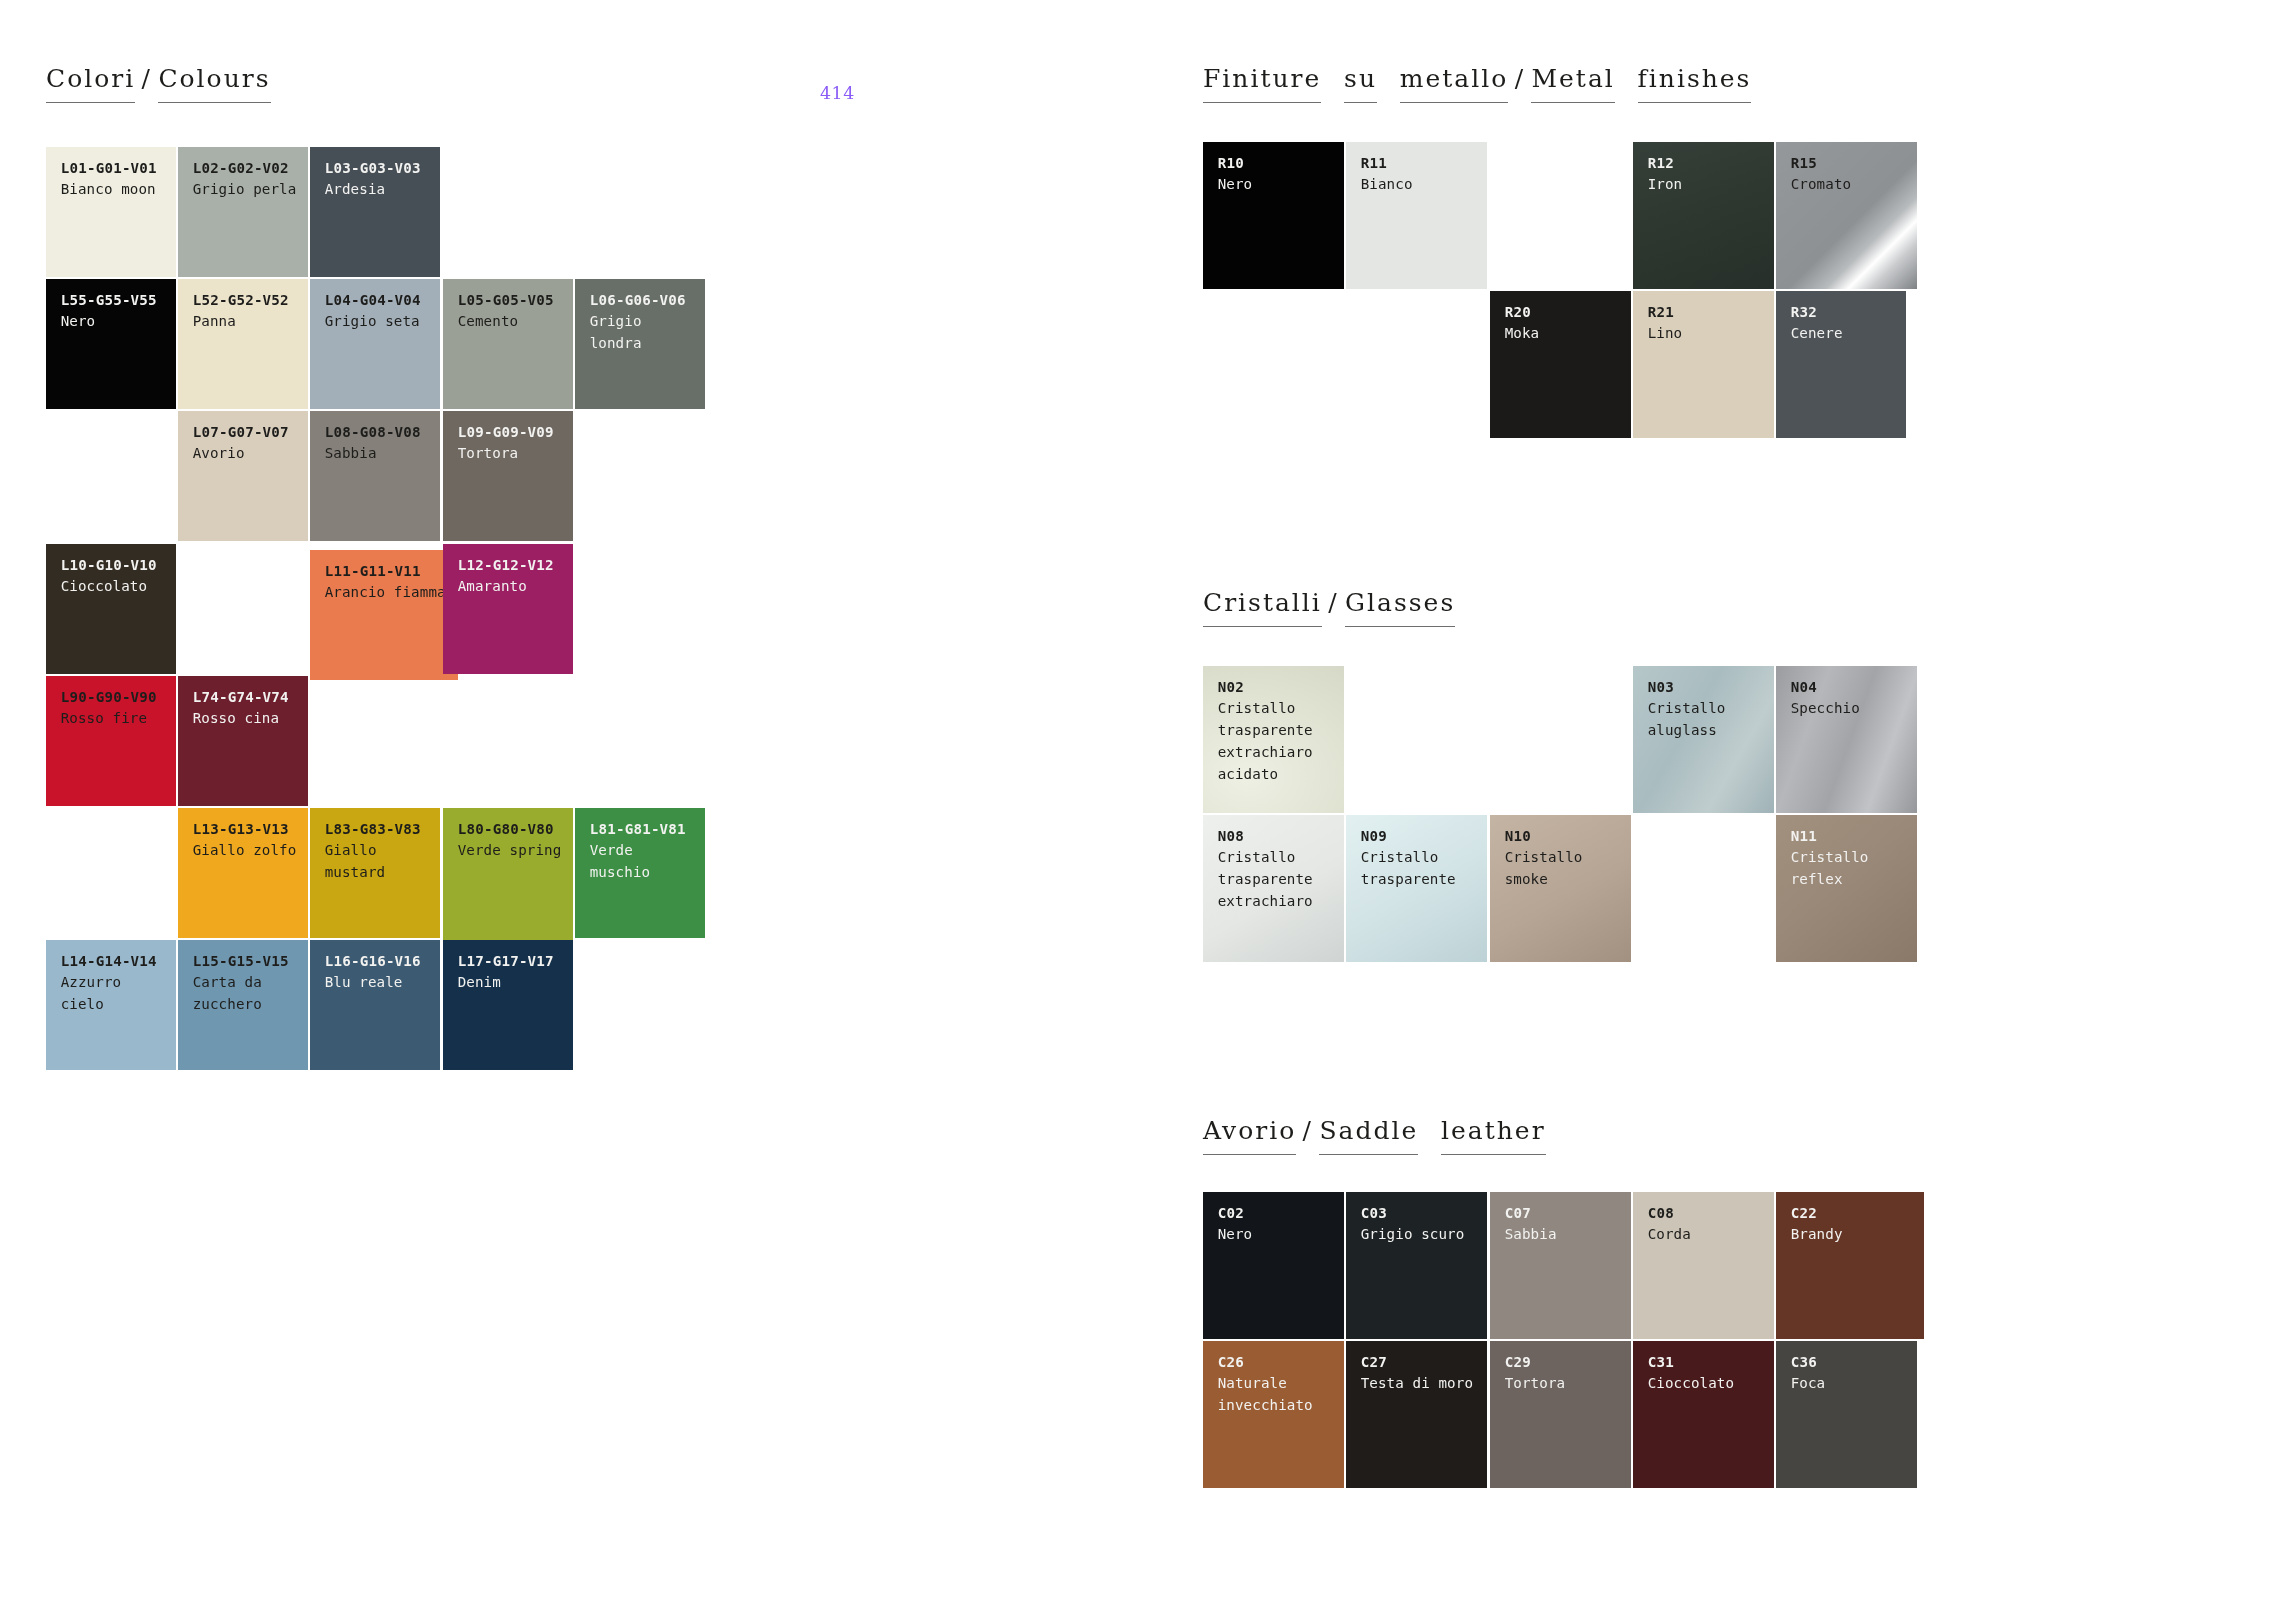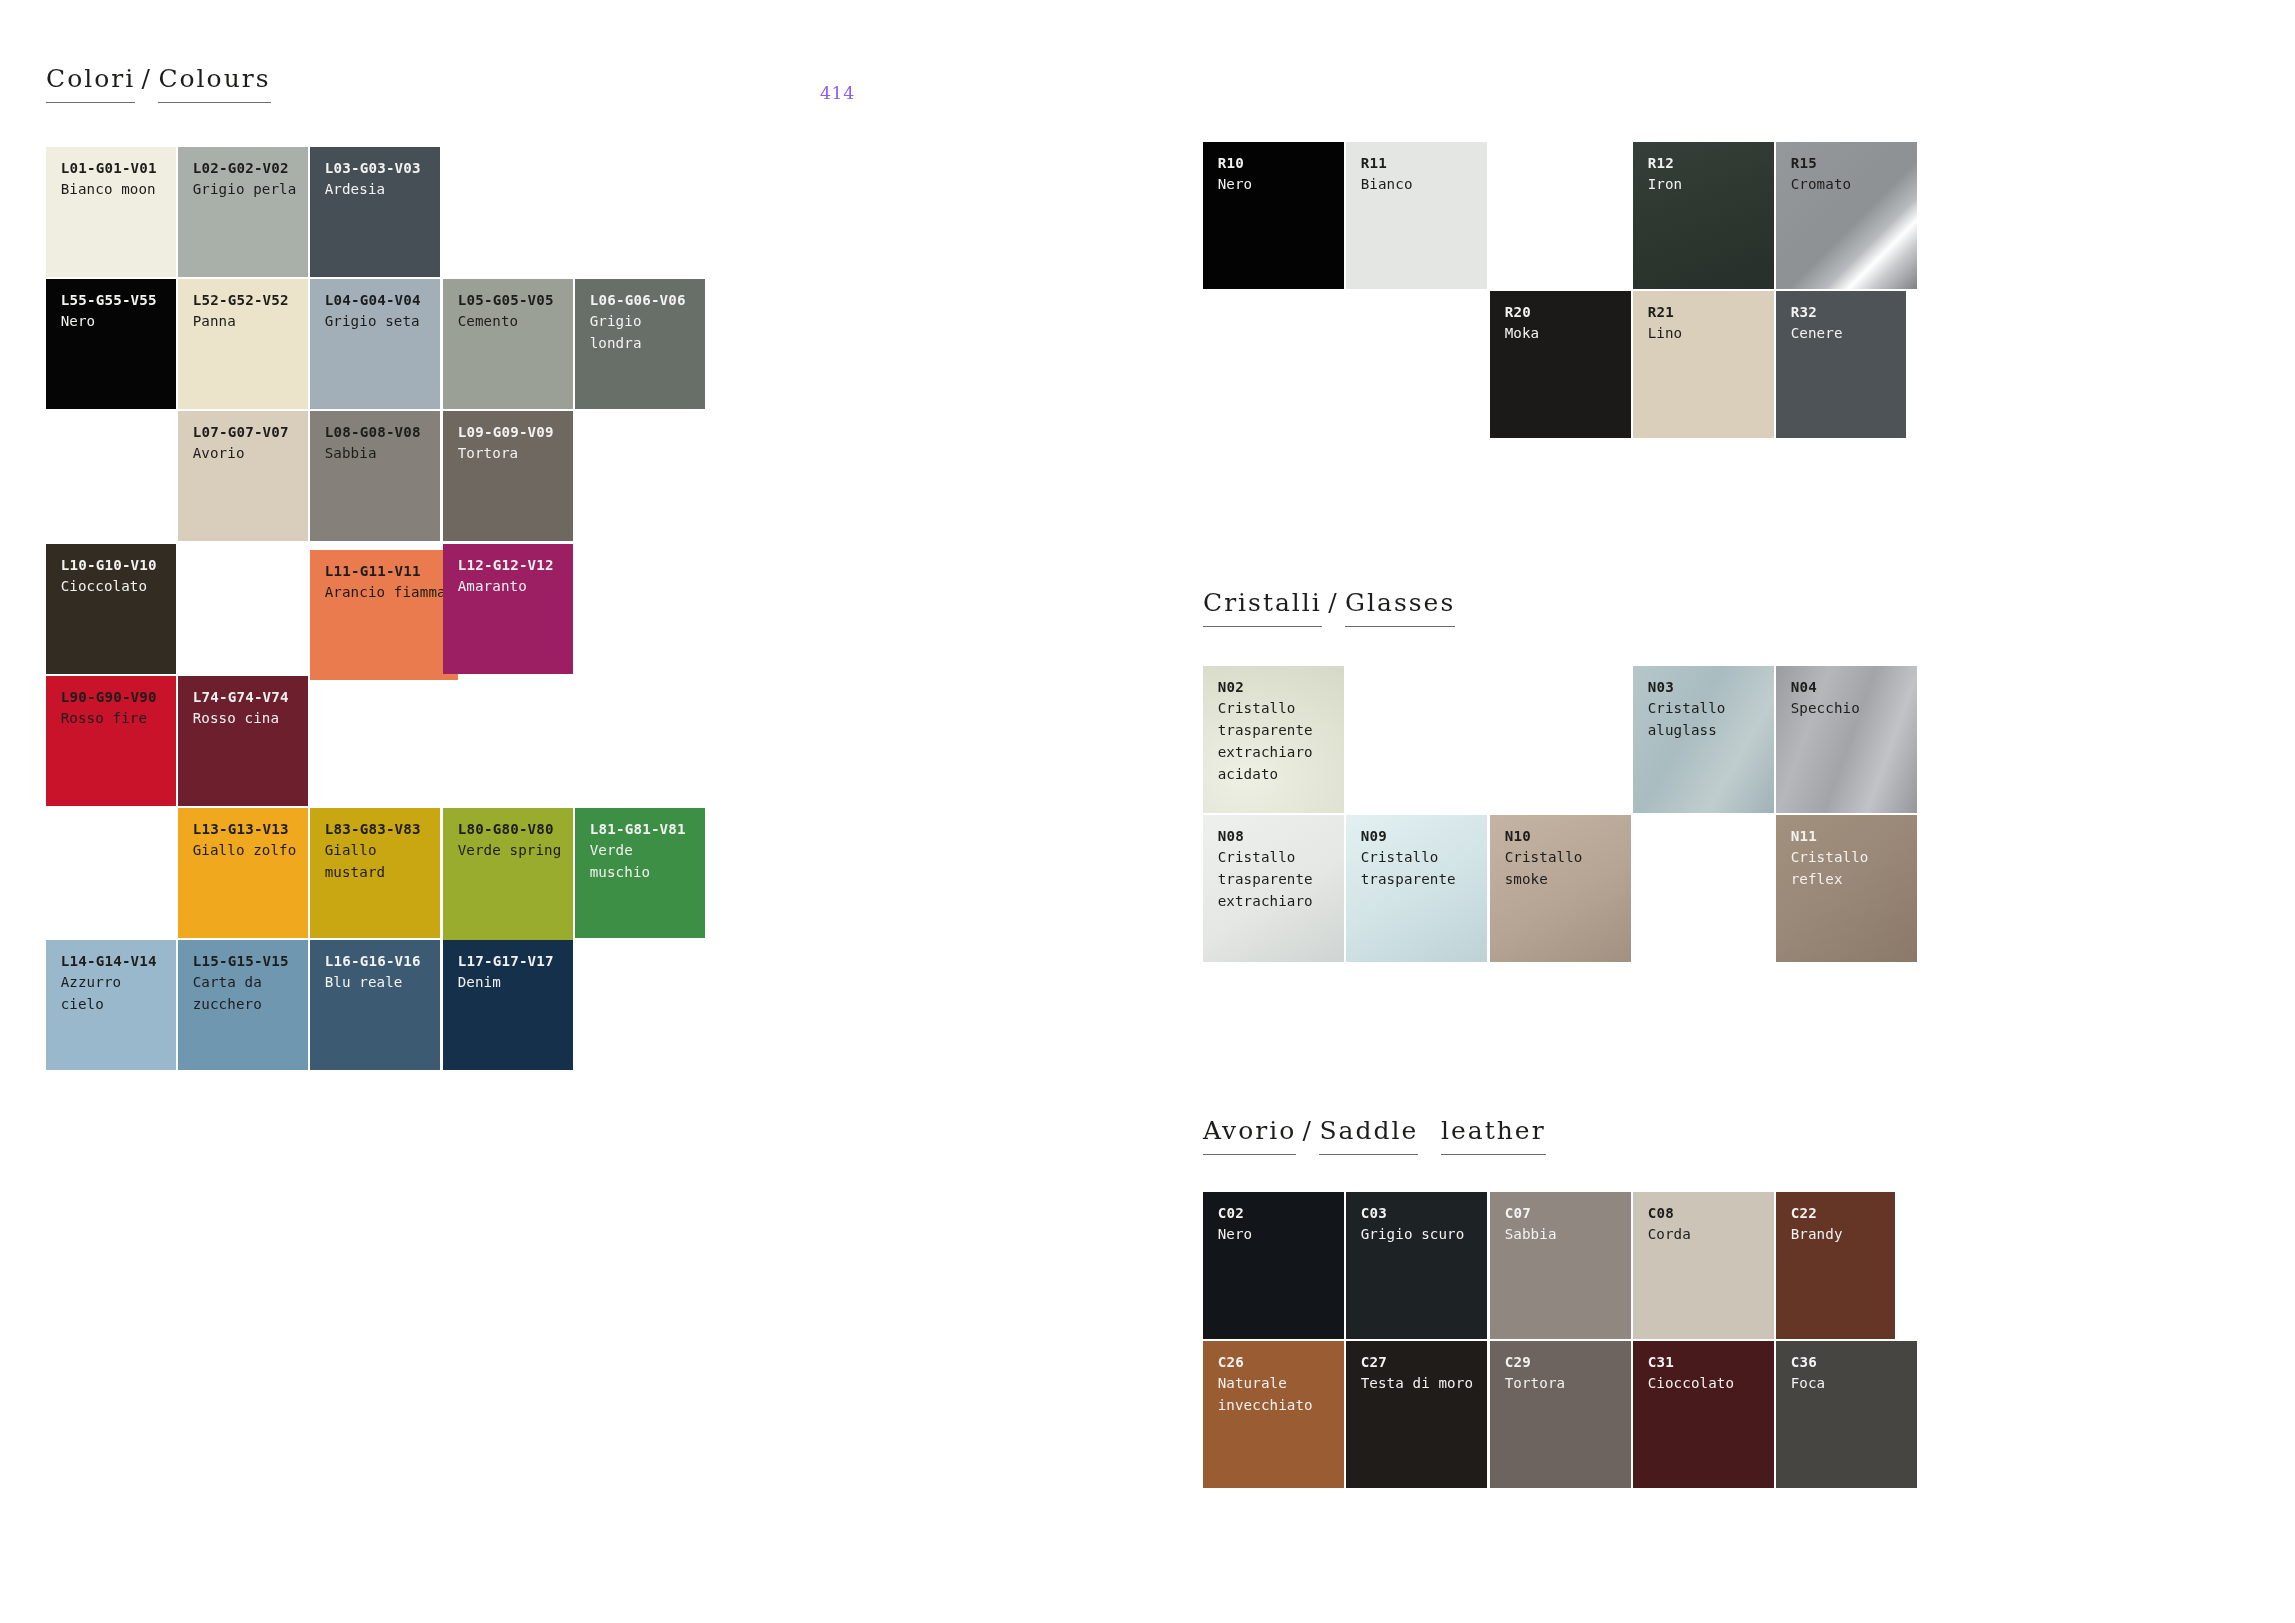--- a/index.html
+++ b/index.html
@@ -221,20 +221,23 @@
         </div>
       </div>
       <div class="sw light" style="left: 443px; top: 940px; width: 130px; height: 130px; background: rgb(20, 48, 75);">
         <div class="lbl">
           <span class="code">L17-G17-V17</span>
           <span class="name">Denim</span>
         </div>
       </div>
     </div>
 
+  <div class="heading" style="left:1203px; top:64px;">
+    <span class="w">Finiture</span><span class="sep">&nbsp;</span><span class="w">su</span><span class="sep">&nbsp;</span><span class="w">metallo</span><span class="sep">/</span><span class="w">Metal</span><span class="sep">&nbsp;</span><span class="w">finishes</span>
+  </div>
 
   <div id="grid-metal">
       <div class="sw light" style="left: 1203px; top: 142px; width: 141px; height: 147px; background: rgb(3, 3, 3);">
         <div class="lbl">
           <span class="code">R10</span>
           <span class="name">Nero</span>
         </div>
       </div>
       <div class="sw dark" style="left: 1346px; top: 142px; width: 141px; height: 147px; background: rgb(227, 230, 227);">
         <div class="lbl">
@@ -352,21 +355,21 @@
           <span class="code">C07</span>
           <span class="name">Sabbia</span>
         </div>
       </div>
       <div class="sw dark" style="left: 1633px; top: 1192px; width: 141px; height: 147px; background: rgb(203, 196, 183);">
         <div class="lbl">
           <span class="code">C08</span>
           <span class="name">Corda</span>
         </div>
       </div>
-      <div class="sw light" style="left: 1776px; top: 1192px; width: 119px; height: 147px; background: rgb(101, 53, 37);">
+      <div class="sw light" style="left: 1776px; top: 1192px; width: 148px; height: 147px; background: rgb(101, 53, 37);">
         <div class="lbl">
           <span class="code">C22</span>
           <span class="name">Brandy</span>
         </div>
       </div>
       <div class="sw light" style="left: 1203px; top: 1341px; width: 141px; height: 147px; background: rgb(154, 92, 51);">
         <div class="lbl">
           <span class="code">C26</span>
           <span class="name">Naturale
 invecchiato</span>

